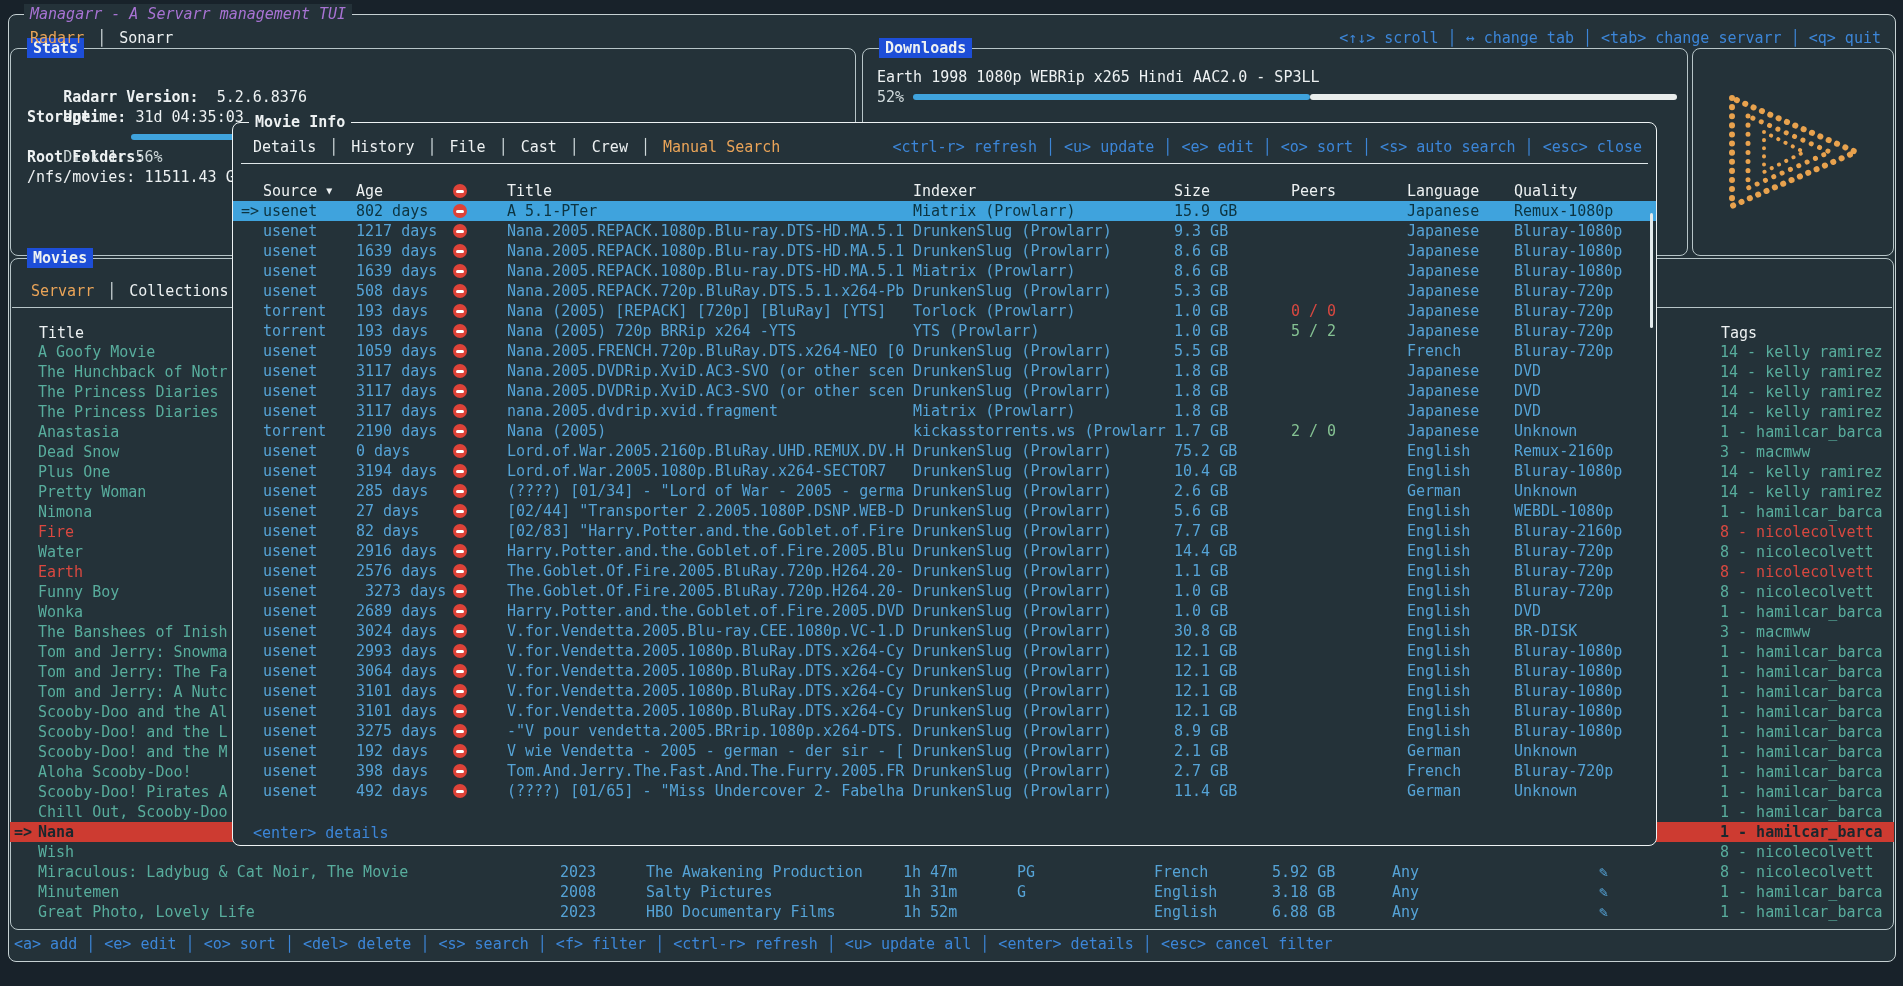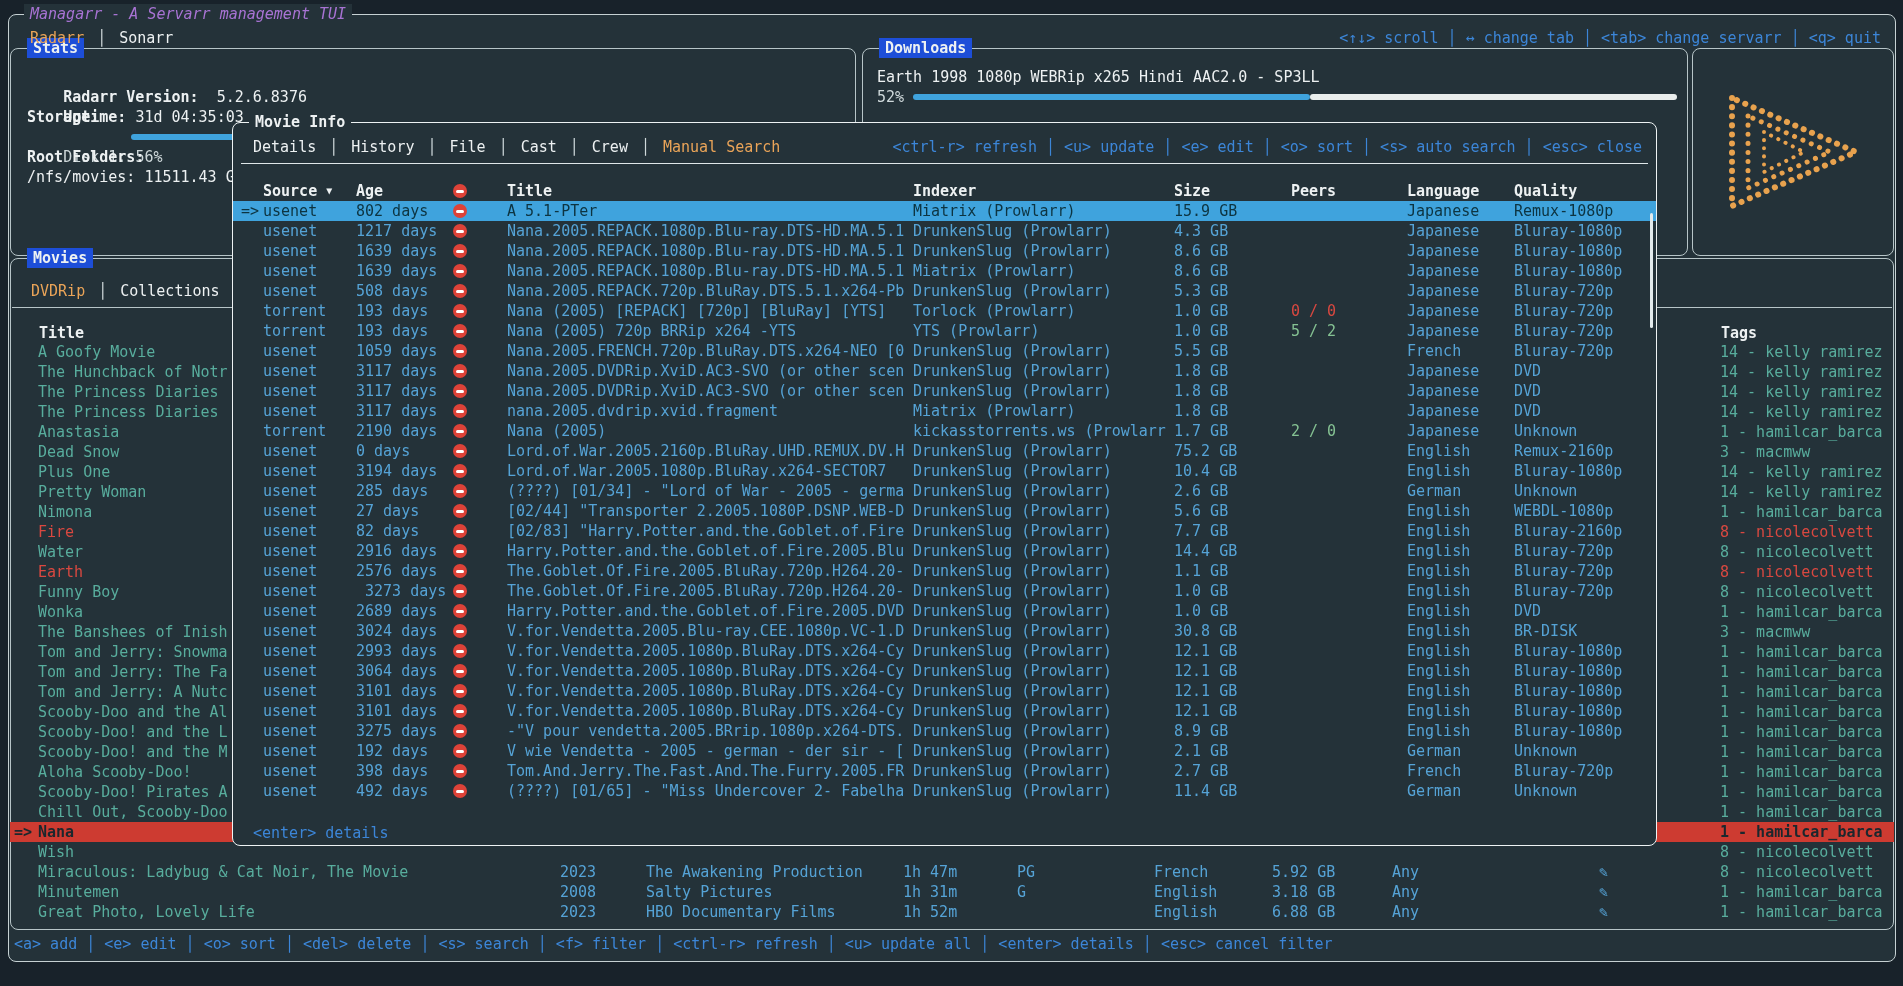--- a/index.html
+++ b/index.html
@@ -13,21 +13,21 @@
   .ptitle{position:absolute;top:-11px;left:16px;background:#1d4ed8;padding:0 6px;font-weight:bold;color:#edf1f2;white-space:pre}
   .kb{color:#3c86d8;white-space:pre}
   .bold{font-weight:normal}
   .white{color:#edf1f2}
   .orange{color:#eaa458}
   .purple{color:#a873d4;font-style:italic}
   .sepbar{color:#cfd9db}
   .tabsrow{display:flex;gap:13px;white-space:pre}
   .label{font-weight:bold;color:#edf1f2;white-space:pre}
   .cell{position:absolute;top:0;white-space:pre}
-  .hcell{position:absolute;top:0;font-weight:bold;color:#edf1f2;white-space:pre}
+  .hcell{position:absolute;top:0;font-weight:normal;color:#edf1f2;white-space:pre}
   .mrow{position:relative;height:20px;width:100%}
   .mrow .c{color:#55a3d6}
   .m-title,.m-tag{color:#58ad9d}
   .missing{color:#d94840!important}
   .mrow.selected{background:#cd3b31}
   .mrow.selected span{color:#1b272d!important;font-weight:bold}
   .rrow{position:relative;height:20px;width:100%}
   .rrow span{color:#55a3d6}
   .rrow.selected{background:#3fa3dd}
   .rrow.selected span{color:#0d3441!important}
@@ -86,21 +86,21 @@
       <path d="M14 8 L14 116 L138 62 Z" stroke-width="6" stroke-dasharray="0.1 9"></path>
       <path d="M30 26 L30 98 L112 62 Z" stroke-width="5" stroke-dasharray="0.1 9"></path>
       <path d="M46 42 L46 82 L86 62 Z" stroke-width="4" stroke-dasharray="0.1 8"></path>
     </g>
   </svg>
 </div>
 
 <div class="panel" style="left:10px;top:258px;width:1884px;height:672px">
   <div class="ptitle">Movies</div>
   <div class="abs tabsrow" style="left:20px;top:22px">
-    <span class="orange bold">DVDRip</span>
+    <span class="orange bold">Servarr</span>
     <span class="sepbar">│</span>
     <span class="white bold">Collections</span>
     <span class="sepbar">│</span>
   </div>
   <div class="abs" style="left:1px;top:48px;width:1880px;border-top:1px solid #b7c5c8"></div>
   <div class="hcell" style="left:28px;top:64px">Title</div>
   <div class="hcell" style="left:1710px;top:64px">Tags</div>
 </div>
 
 <div class="abs" style="left:10px;top:342px;width:1884px;z-index:2">
@@ -530,21 +530,21 @@
       <span class="cell" style="left:1174px">Japanese</span>
       <span class="cell" style="left:1281px">Remux-1080p</span>
     </div>
       <div class="rrow">
       <span class="cell" style="left:8px"></span>
       <span class="cell" style="left:30px">usenet</span>
       <span class="cell" style="left:123px">1217 days</span>
       <span class="noentry" style="left:220px"></span>
       <span class="cell t">Nana.2005.REPACK.1080p.Blu-ray.DTS-HD.MA.5.1</span>
       <span class="cell ix">DrunkenSlug (Prowlarr)</span>
-      <span class="cell" style="left:941px">4.3 GB</span>
+      <span class="cell" style="left:941px">9.3 GB</span>
       <span class="cell" style="left:1058px"></span>
       <span class="cell" style="left:1174px">Japanese</span>
       <span class="cell" style="left:1281px">Bluray-1080p</span>
     </div>
       <div class="rrow">
       <span class="cell" style="left:8px"></span>
       <span class="cell" style="left:30px">usenet</span>
       <span class="cell" style="left:123px">1639 days</span>
       <span class="noentry" style="left:220px"></span>
       <span class="cell t">Nana.2005.REPACK.1080p.Blu-ray.DTS-HD.MA.5.1</span>

